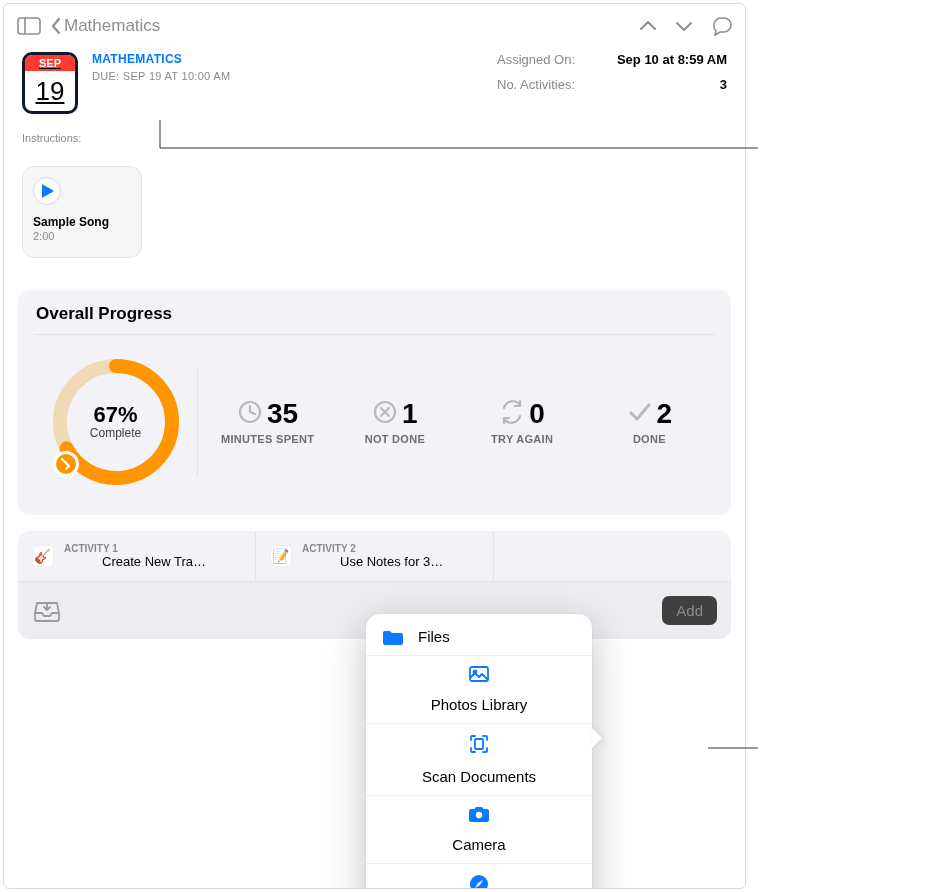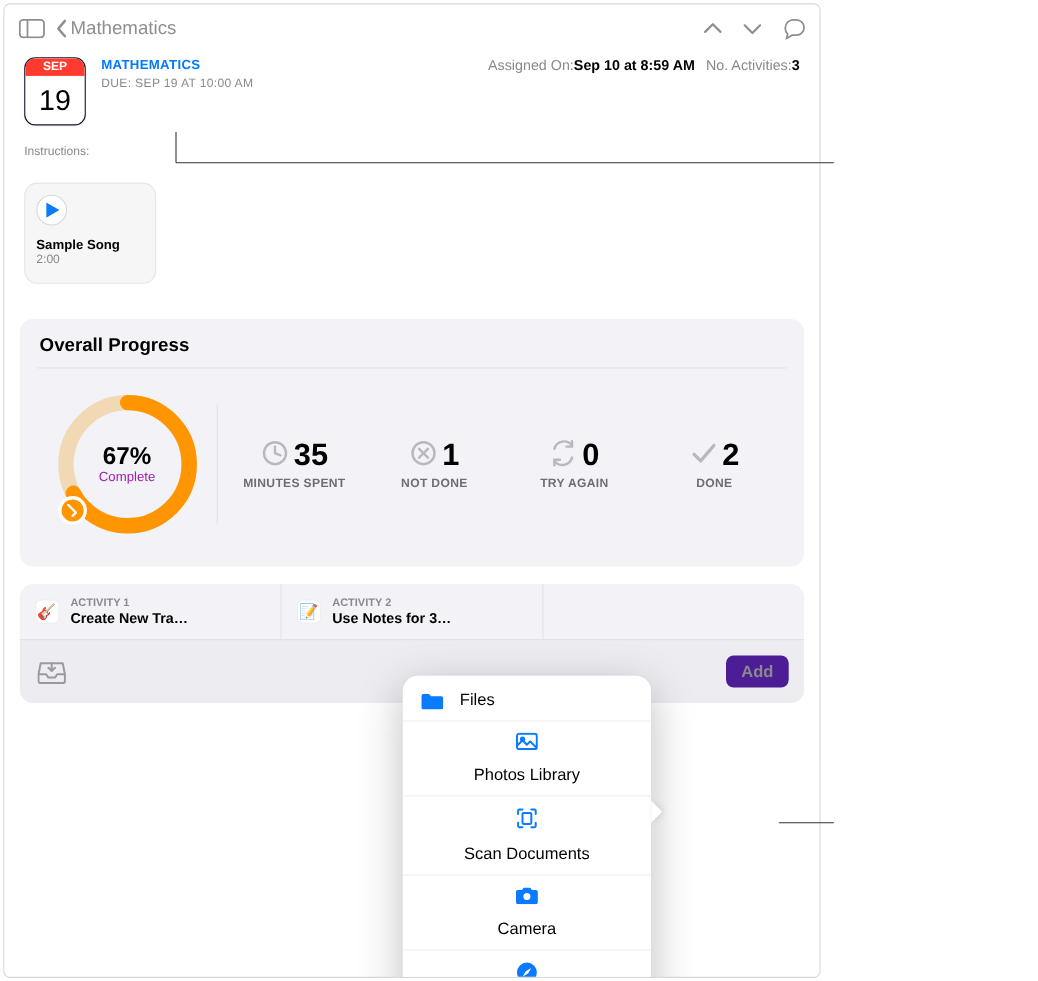--- a/index.html
+++ b/index.html
@@ -44,32 +44,33 @@
   .tb-nav svg, .tb-comment svg { display:block; }
 
   
   .header {
     display:flex;
     padding: 4px 18px 0 18px;
     gap:14px;
   }
   .cal-icon {
     width:56px;height:62px;
-    border:1px solid #0f172a;border-radius:10px;
+    border:3px solid #0f172a;border-radius:10px;
     overflow:hidden;
     display:flex;flex-direction:column;
     box-shadow:0 1px 2px rgba(0,0,0,.05);
+    text-decoration:underline;
   }
   .cal-top { background:#ff3b30;color:#fff;text-align:center;font-size:11px;font-weight:700;padding:2px 0; }
   .cal-day { flex:1;display:flex;align-items:center;justify-content:center;font-size:26px;font-weight:400; }
   .header-main { flex:1; }
   .subject { color:#007aff;font-size:12px;font-weight:700;letter-spacing:.3px; }
   .title { font-size:24px;font-weight:700;margin-top:1px; }
   .due { font-size:11px;color:#8a8a8e;margin-top:4px;letter-spacing:.3px; }
-  .header-meta { display:flex;gap:10px;font-size:13px;min-width:230px; }
+  .header-meta { display:flex;flex-direction:column;gap:10px;font-size:13px;min-width:230px; }
   .meta-row { display:flex;justify-content:space-between; }
   .meta-label { color:#8a8a8e; }
   .meta-val { font-weight:600; }
 
   
   .instructions-label { color:#8a8a8e;font-size:11px;padding:18px 18px 6px; }
   .instructions-text { font-size:15px;line-height:1.35;padding:0 18px;max-width:520px;}
 
   
   .attachment {
@@ -98,21 +99,21 @@
   }
   .panel-title { font-size:17px;font-weight:700; }
   .panel-divider { height:1px;background:#e3e2e6;margin:10px -2px 14px; }
   .stats-row { display:flex;align-items:center; }
 
   .ring-wrap { width:155px;display:flex;justify-content:center;position:relative;padding:8px 0 8px 4px; }
   .ring { width:130px;height:130px;position:relative; }
   .ring svg { transform:rotate(-90deg); }
   .ring-label { position:absolute;inset:0;display:flex;flex-direction:column;align-items:center;justify-content:center; }
   .ring-pct { font-size:22px;font-weight:700;line-height:1; }
-  .ring-comp { font-size:12px;color:#a21caf; }
+  .ring-comp { font-size:12px;color:#404040; }
   .check-badge {
     position:absolute;left:2px;bottom:10px;
     width:26px;height:26px;border-radius:50%;
     background:#ff9500;border:3px solid #fff;
     display:flex;align-items:center;justify-content:center;
   }
   .vdiv { width:1px;height:110px;background:#e3e2e6;margin:0 6px; }
 
   .stat { flex:1;display:flex;flex-direction:column;align-items:center;gap:4px; }
   .stat-top { display:flex;align-items:center;gap:4px; }
@@ -132,35 +133,35 @@
     flex:1;display:flex;gap:10px;align-items:center;
     padding:12px 14px;
     border-right:1px solid #e3e2e6;
   }
   .act-card:last-child{border-right:none;}
   .act-icon { width:22px;height:22px;border-radius:5px;display:flex;align-items:center;justify-content:center;font-size:14px; }
   .ic-orange { background:#fff;border:1px solid #eee; }
   .ic-yellow { background:#fff;border:1px solid #eee; }
   .act-text { display:flex;flex-direction:column;min-width:0; }
   .act-ovl { font-size:10px;color:#8a8a8e;font-weight:600; }
-  .act-title { font-size:13px;font-weight:700;white-space:nowrap;overflow:hidden;text-overflow:ellipsis; }
+  .act-title { font-size:13px;font-weight:400;white-space:nowrap;overflow:hidden;text-overflow:ellipsis;margin-left:38px; }
 
   .sw-row {
     border-top:1px solid #e3e2e6;
     display:flex;align-items:center;padding:14px 14px;gap:16px;
     background:#edecf1;
   }
   .sw-icon { width:30px;height:26px;color:#9a9a9e;display:flex;align-items:center;justify-content:center; }
   .sw-text .ovl{font-size:10px;color:#8a8a8e;font-weight:600;}
   .sw-text .tl{font-size:14px;font-weight:700;}
   .add-btn {
     margin-left:auto;
-    background:#4c1d95;color:#8a8a8e;
+    background:#404040;color:#8a8a8e;
     border:none;border-radius:7px;
-    padding:6px 14px;font-size:15px;font-weight:700;
+    padding:6px 14px;font-size:15px;font-weight:400;
   }
 
   
   .popover {
     position:absolute;
     left:362px; top:610px;
     width:226px;
     background:#fff;
     border-radius:14px;
     box-shadow:0 12px 40px rgba(0,0,0,.25), 0 0 0 .5px rgba(0,0,0,.05);

